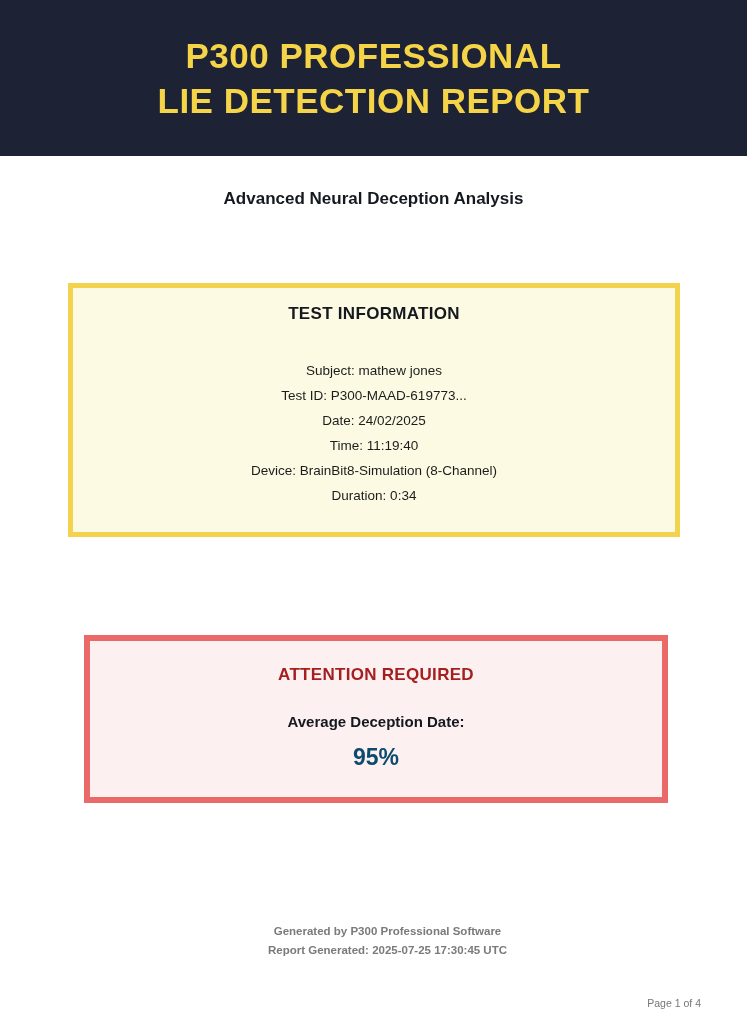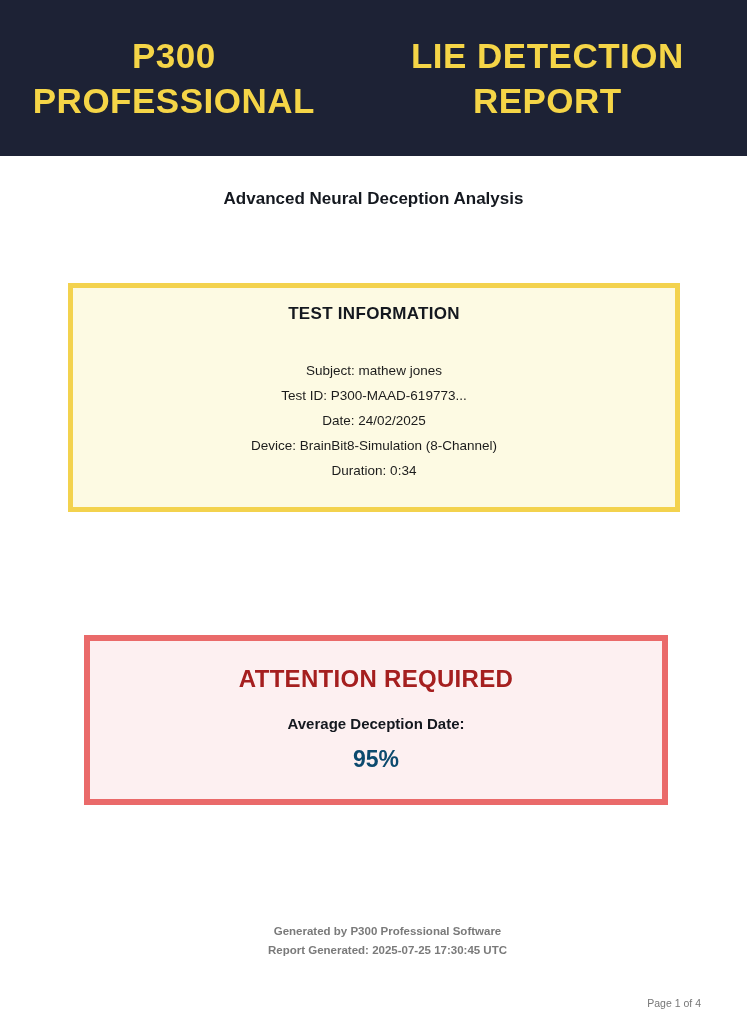--- a/index.html
+++ b/index.html
@@ -15,21 +15,21 @@
     overflow: hidden;
     position: relative;
   }
 
   
   .header-banner {
     background: #1d2235;
     width: 100%;
     height: 156px;
     display: flex;
-    flex-direction: row;
+    flex-direction: column;
     align-items: center;
     justify-content: center;
     box-sizing: border-box;
   }
   .header-title-line {
     color: #f5d547;
     font-size: 35px;
     font-weight: bold;
     letter-spacing: 0.5px;
     line-height: 45px;
@@ -76,25 +76,25 @@
     left: 84px;
     top: 635px;
     width: 584px;
     box-sizing: border-box;
     border: 6px solid #ea6a6a;
     background: #fdf0f1;
     padding: 24px 10px 26px 10px;
     text-align: center;
   }
   .alert-title {
-    font-size: 24px;
+    font-size: 17px;
     font-weight: bold;
     color: #a51f1f;
     letter-spacing: 0.3px;
-    margin-bottom: 22px;
+    margin-bottom: 28px;
   }
   .alert-label {
     font-size: 15px;
     font-weight: bold;
     color: #14181f;
     margin-bottom: 14px;
   }
   .alert-value {
     font-size: 23px;
     font-weight: bold;
@@ -132,20 +132,21 @@
   <div class="header-title-line">LIE DETECTION REPORT</div>
 </div>
 
 <div class="subtitle">Advanced Neural Deception Analysis</div>
 
 <div class="info-box">
   <div class="info-box-title">TEST INFORMATION</div>
   <div class="info-line">Subject: mathew jones</div>
   <div class="info-line">Test ID: P300-MAAD-619773...</div>
   <div class="info-line">Date: 24/02/2025</div>
+  <div class="info-line">Time: 11:19:40</div>
   <div class="info-line">Device: BrainBit8-Simulation (8-Channel)</div>
   <div class="info-line">Duration: 0:34</div>
 </div>
 
 <div class="alert-box">
   <div class="alert-title">ATTENTION REQUIRED</div>
   <div class="alert-label">Average Deception Date:</div>
   <div class="alert-value">95%</div>
 </div>
 

